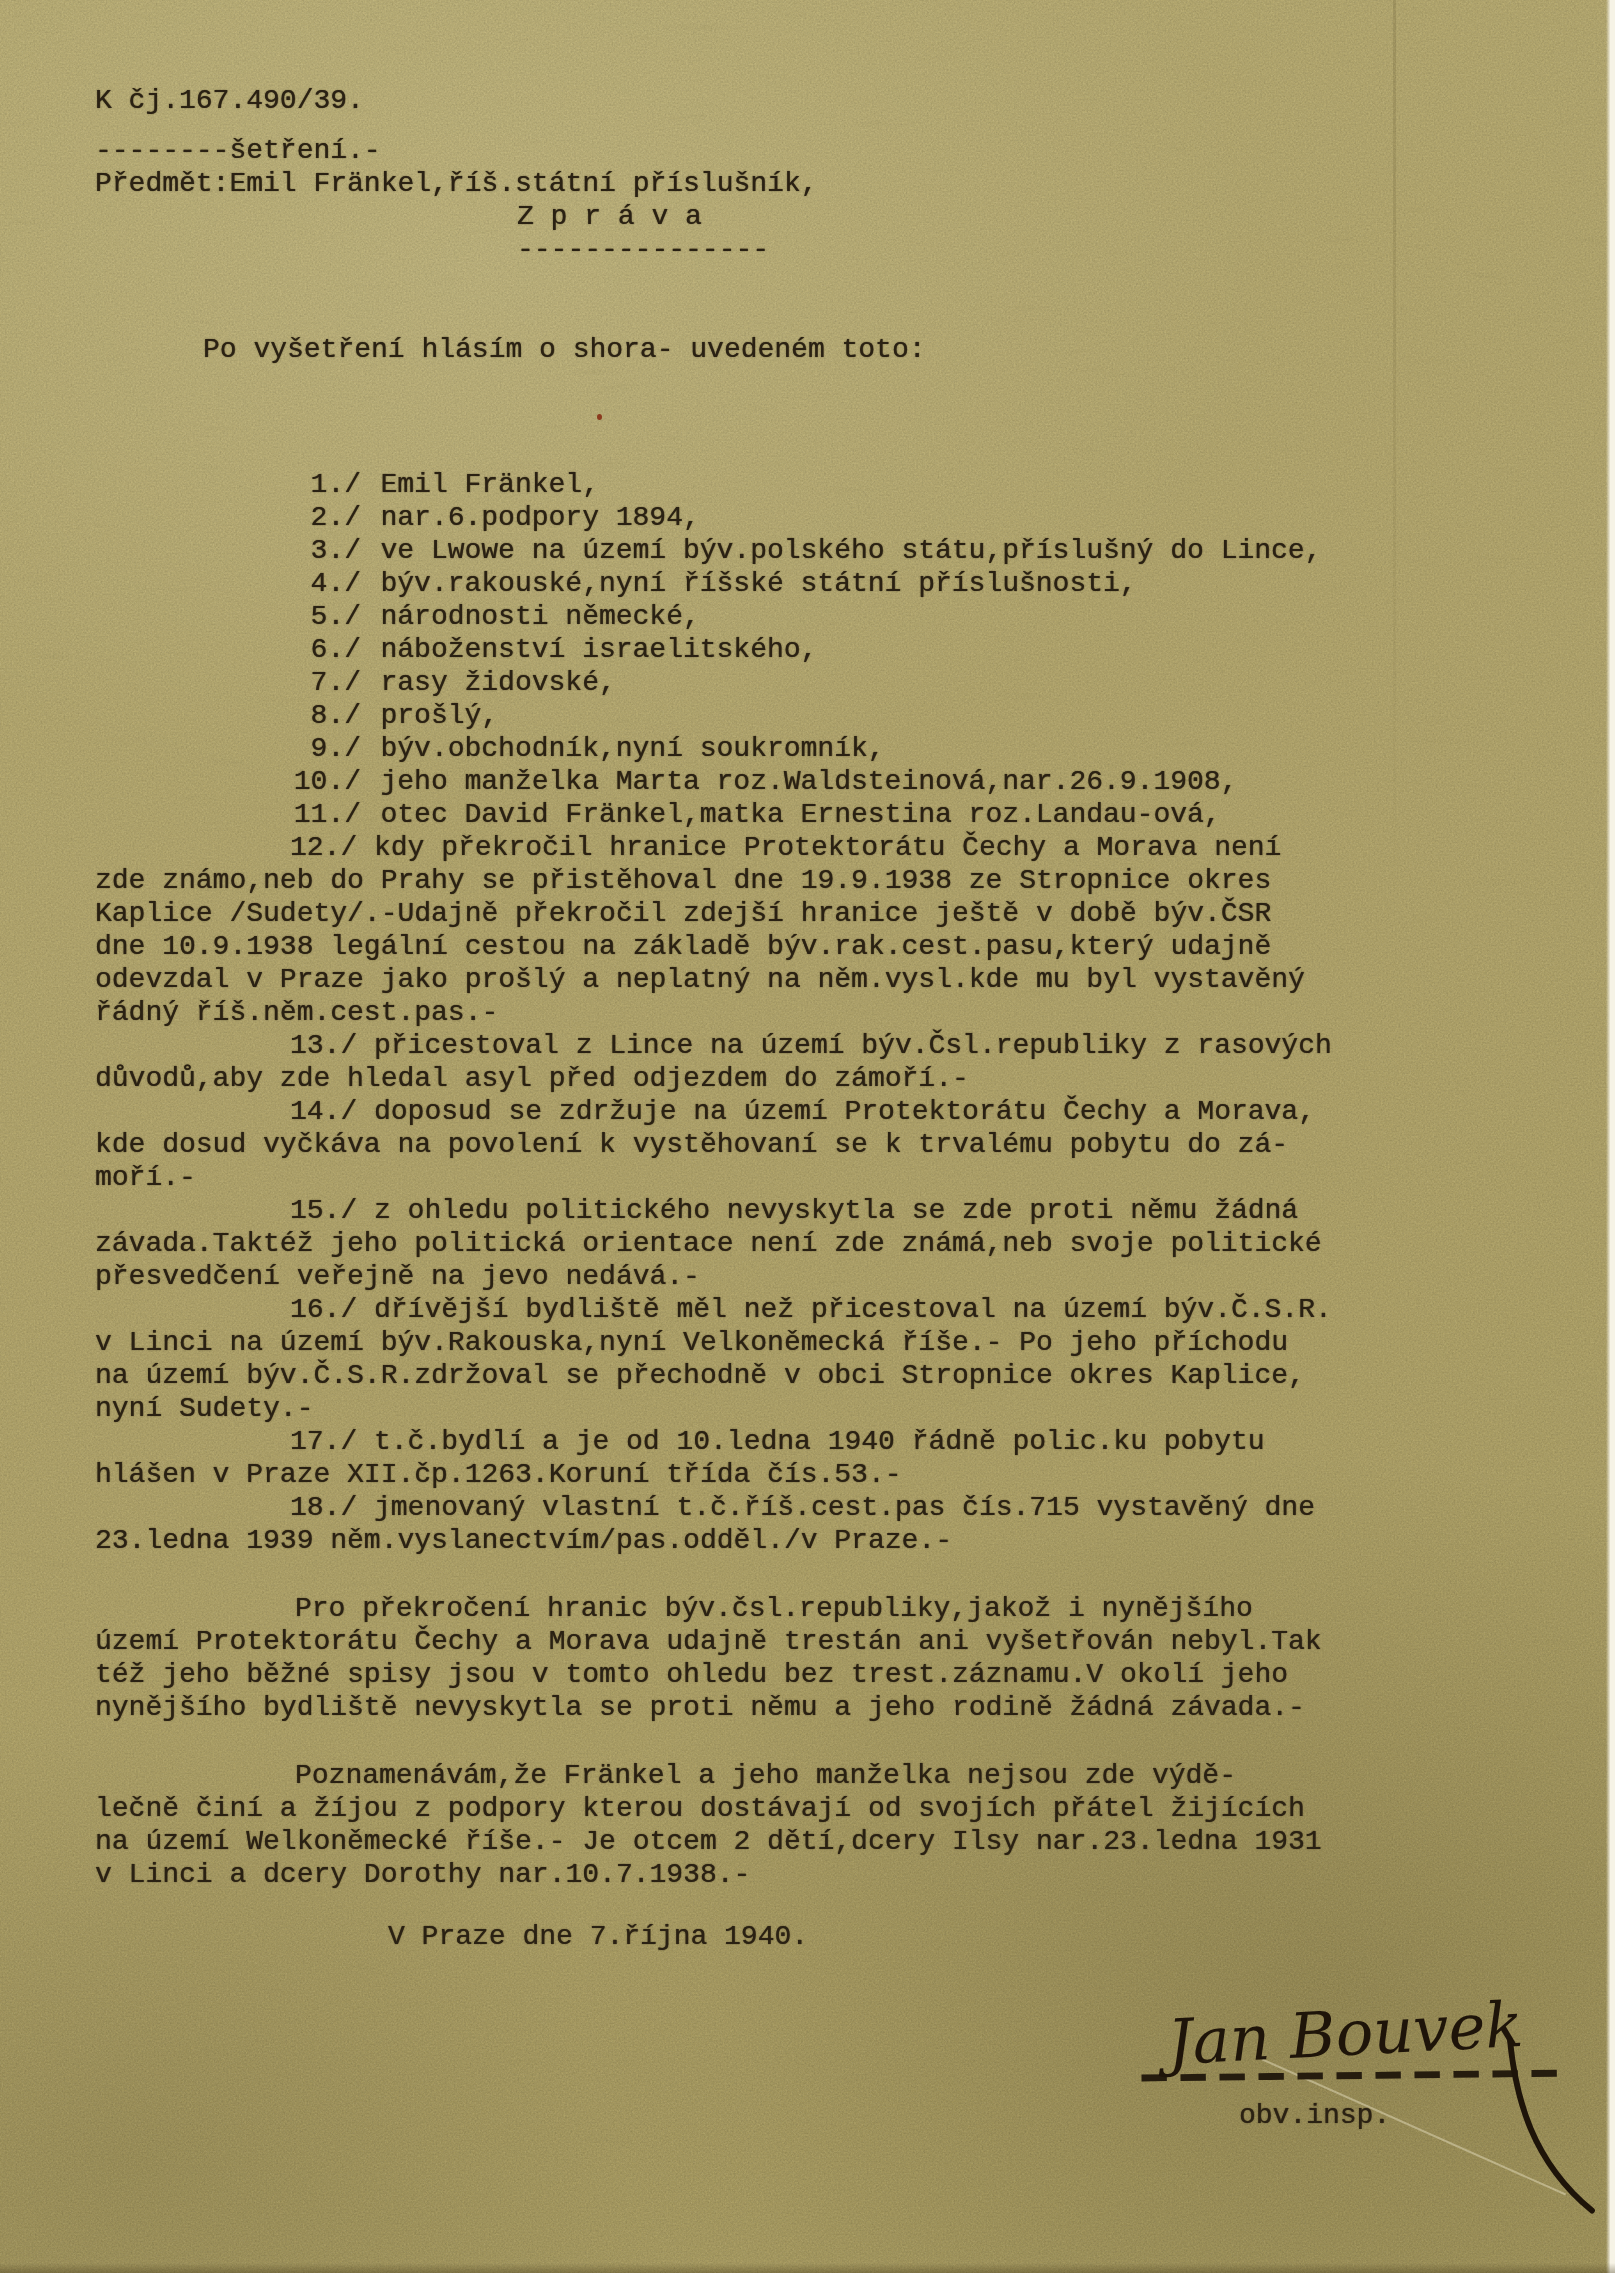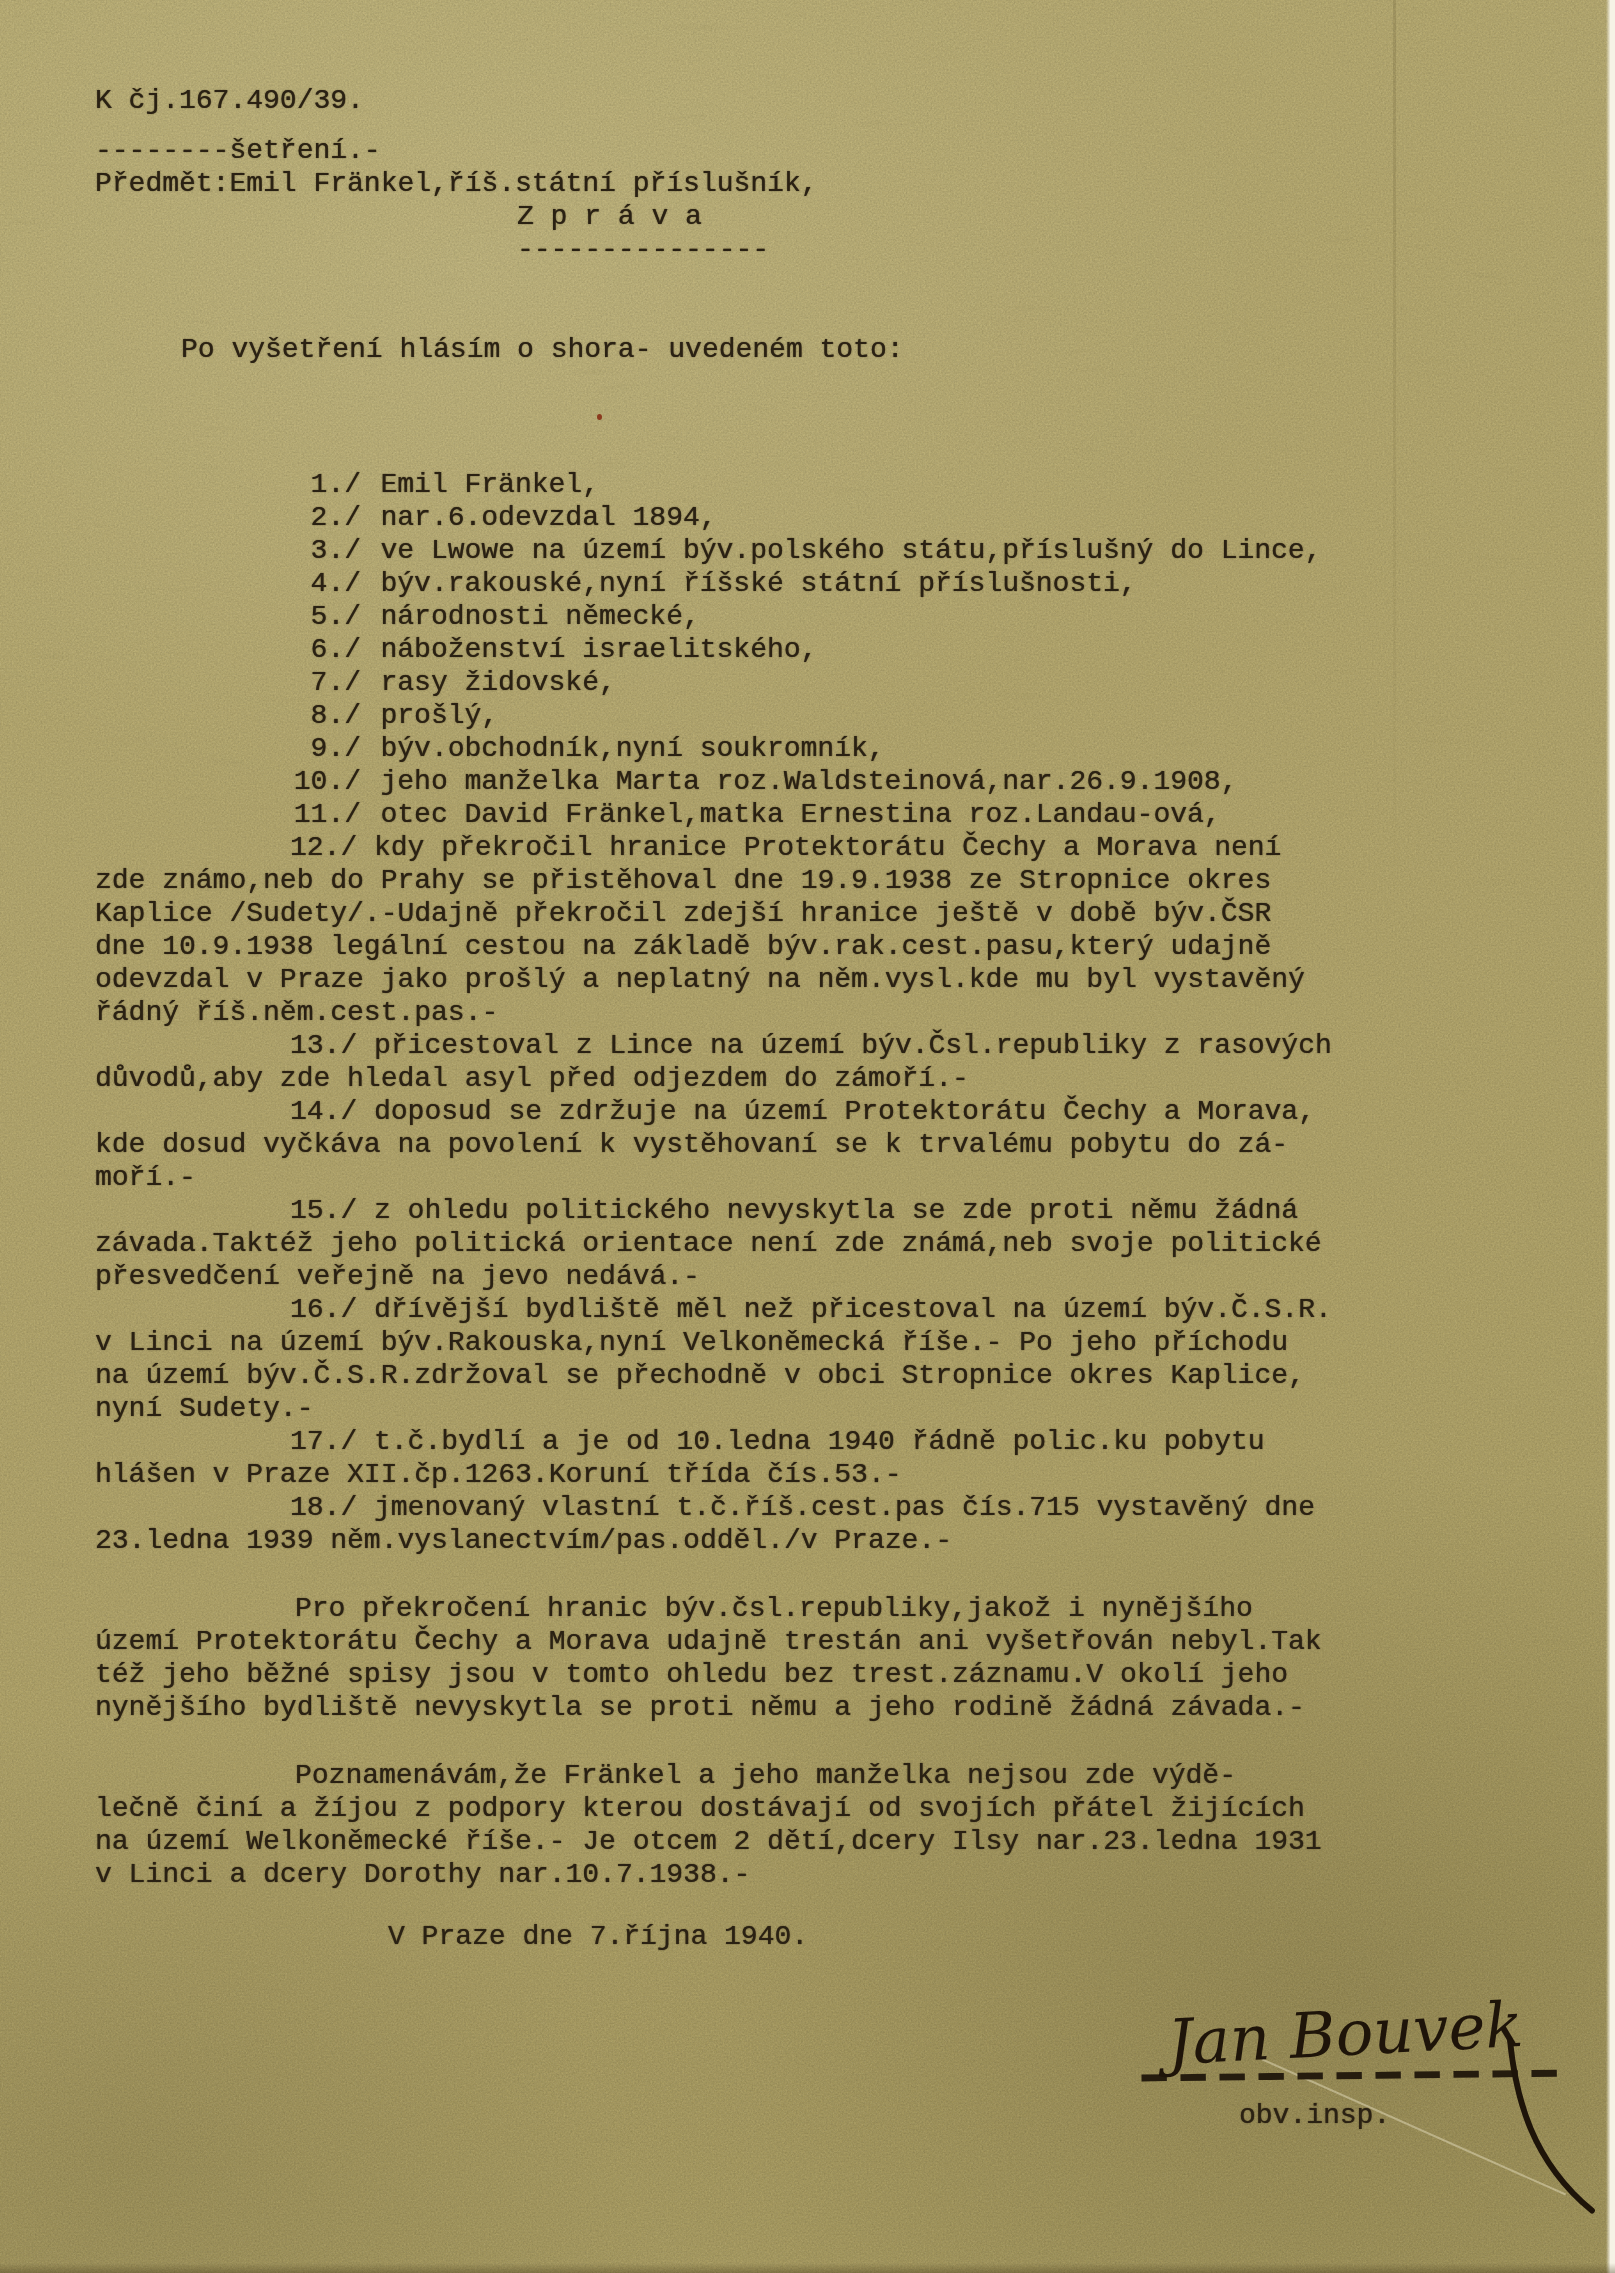--- a/index.html
+++ b/index.html
@@ -21,21 +21,21 @@
     font-weight:400;
     font-size:28px;
     line-height:33px;
     letter-spacing:0;
     text-shadow:0 0 1.3px rgba(42,32,16,.8), 0.4px 0.4px 0 rgba(42,32,16,.35);
   }
   .content { position:absolute; left:95px; top:84px; width:1461px; }
 
   .subject { margin-top:16.6px; }
   .title-wrap { margin-left:422px; }
-  .intro { margin-top:67px; margin-left:86px; }
+  .intro { margin-top:67px; margin-left:108px; }
 
   .list { margin-top:102px; }
   .list-row { white-space:pre; }
   .num { display:inline-block; width:266px; text-align:right; white-space:pre; }
   .itxt { padding-left:19.5px; }
 
   .hang { white-space:pre-wrap; text-indent:195px; }
   .closing { white-space:pre-wrap; text-indent:200px; margin-top:35px; }
   .date { margin-left:293px; margin-top:29px; }
 
@@ -96,21 +96,21 @@
 
     <div class="title-wrap">
       <div>Z p r á v a</div>
       <div>---------------</div>
     </div>
 
     <div class="intro">Po vyšetření hlásím o shora- uvedeném toto:</div>
 
     <div class="list">
       <div class="list-row"><span class="num">1./</span><span class="itxt">Emil Fränkel,</span></div>
-      <div class="list-row"><span class="num">2./</span><span class="itxt">nar.6.odevzdal 1894,</span></div>
+      <div class="list-row"><span class="num">2./</span><span class="itxt">nar.6.podpory 1894,</span></div>
       <div class="list-row"><span class="num">3./</span><span class="itxt">ve Lwowe na území býv.polského státu,příslušný do Lince,</span></div>
       <div class="list-row"><span class="num">4./</span><span class="itxt">býv.rakouské,nyní říšské státní příslušnosti,</span></div>
       <div class="list-row"><span class="num">5./</span><span class="itxt">národnosti německé,</span></div>
       <div class="list-row"><span class="num">6./</span><span class="itxt">náboženství israelitského,</span></div>
       <div class="list-row"><span class="num">7./</span><span class="itxt">rasy židovské,</span></div>
       <div class="list-row"><span class="num">8./</span><span class="itxt">prošlý,</span></div>
       <div class="list-row"><span class="num">9./</span><span class="itxt">býv.obchodník,nyní soukromník,</span></div>
       <div class="list-row"><span class="num">10./</span><span class="itxt">jeho manželka Marta roz.Waldsteinová,nar.26.9.1908,</span></div>
       <div class="list-row"><span class="num">11./</span><span class="itxt">otec David Fränkel,matka Ernestina roz.Landau-ová,</span></div>
     </div>

